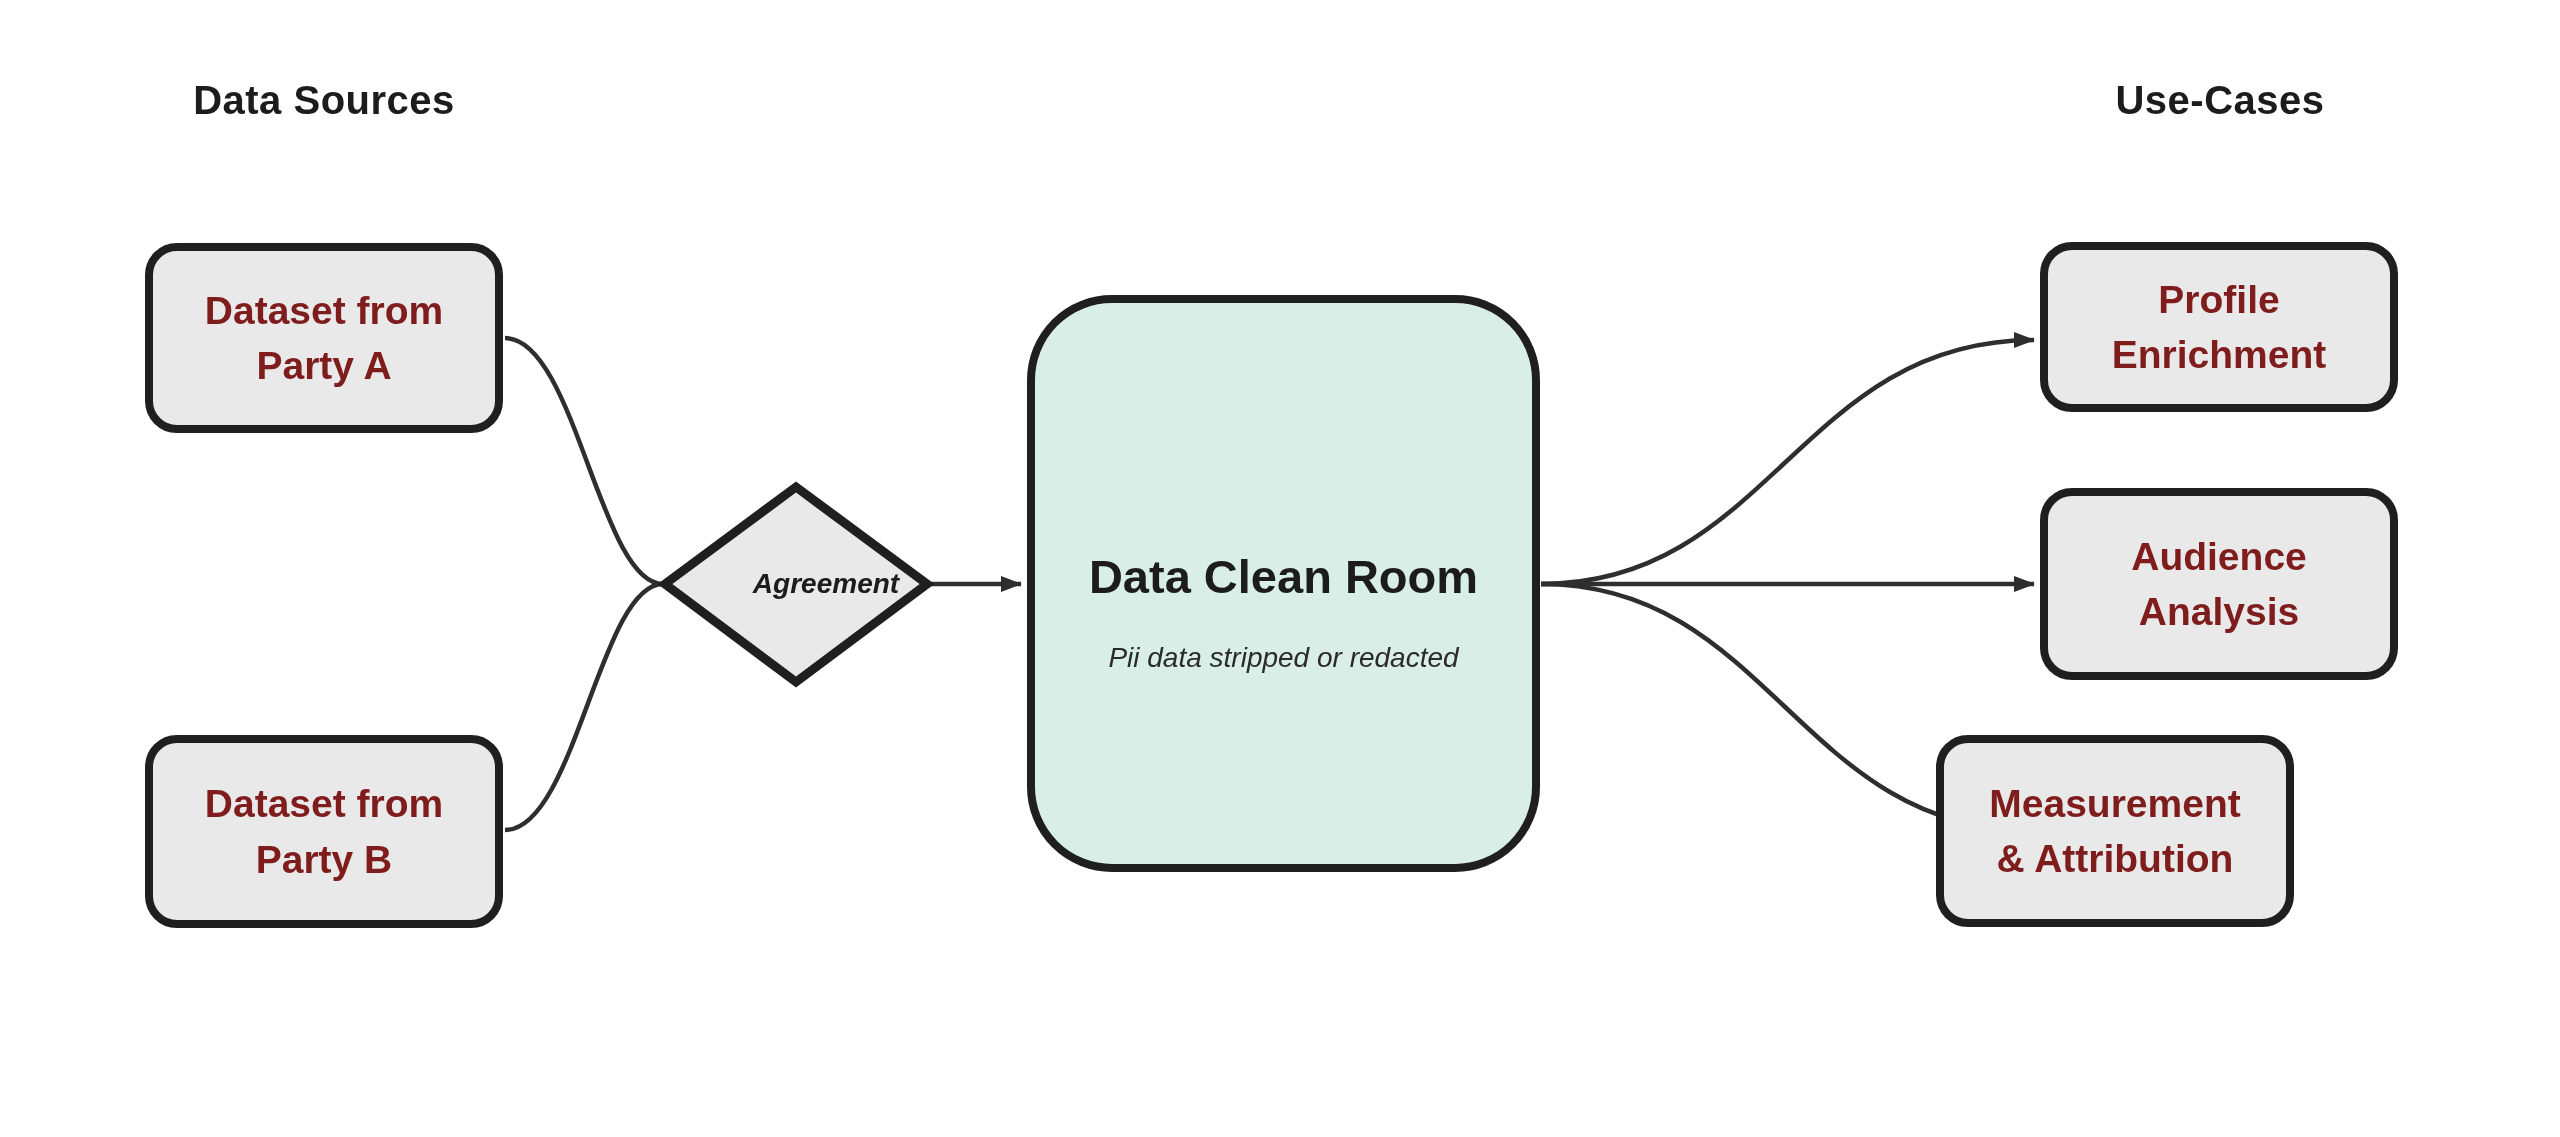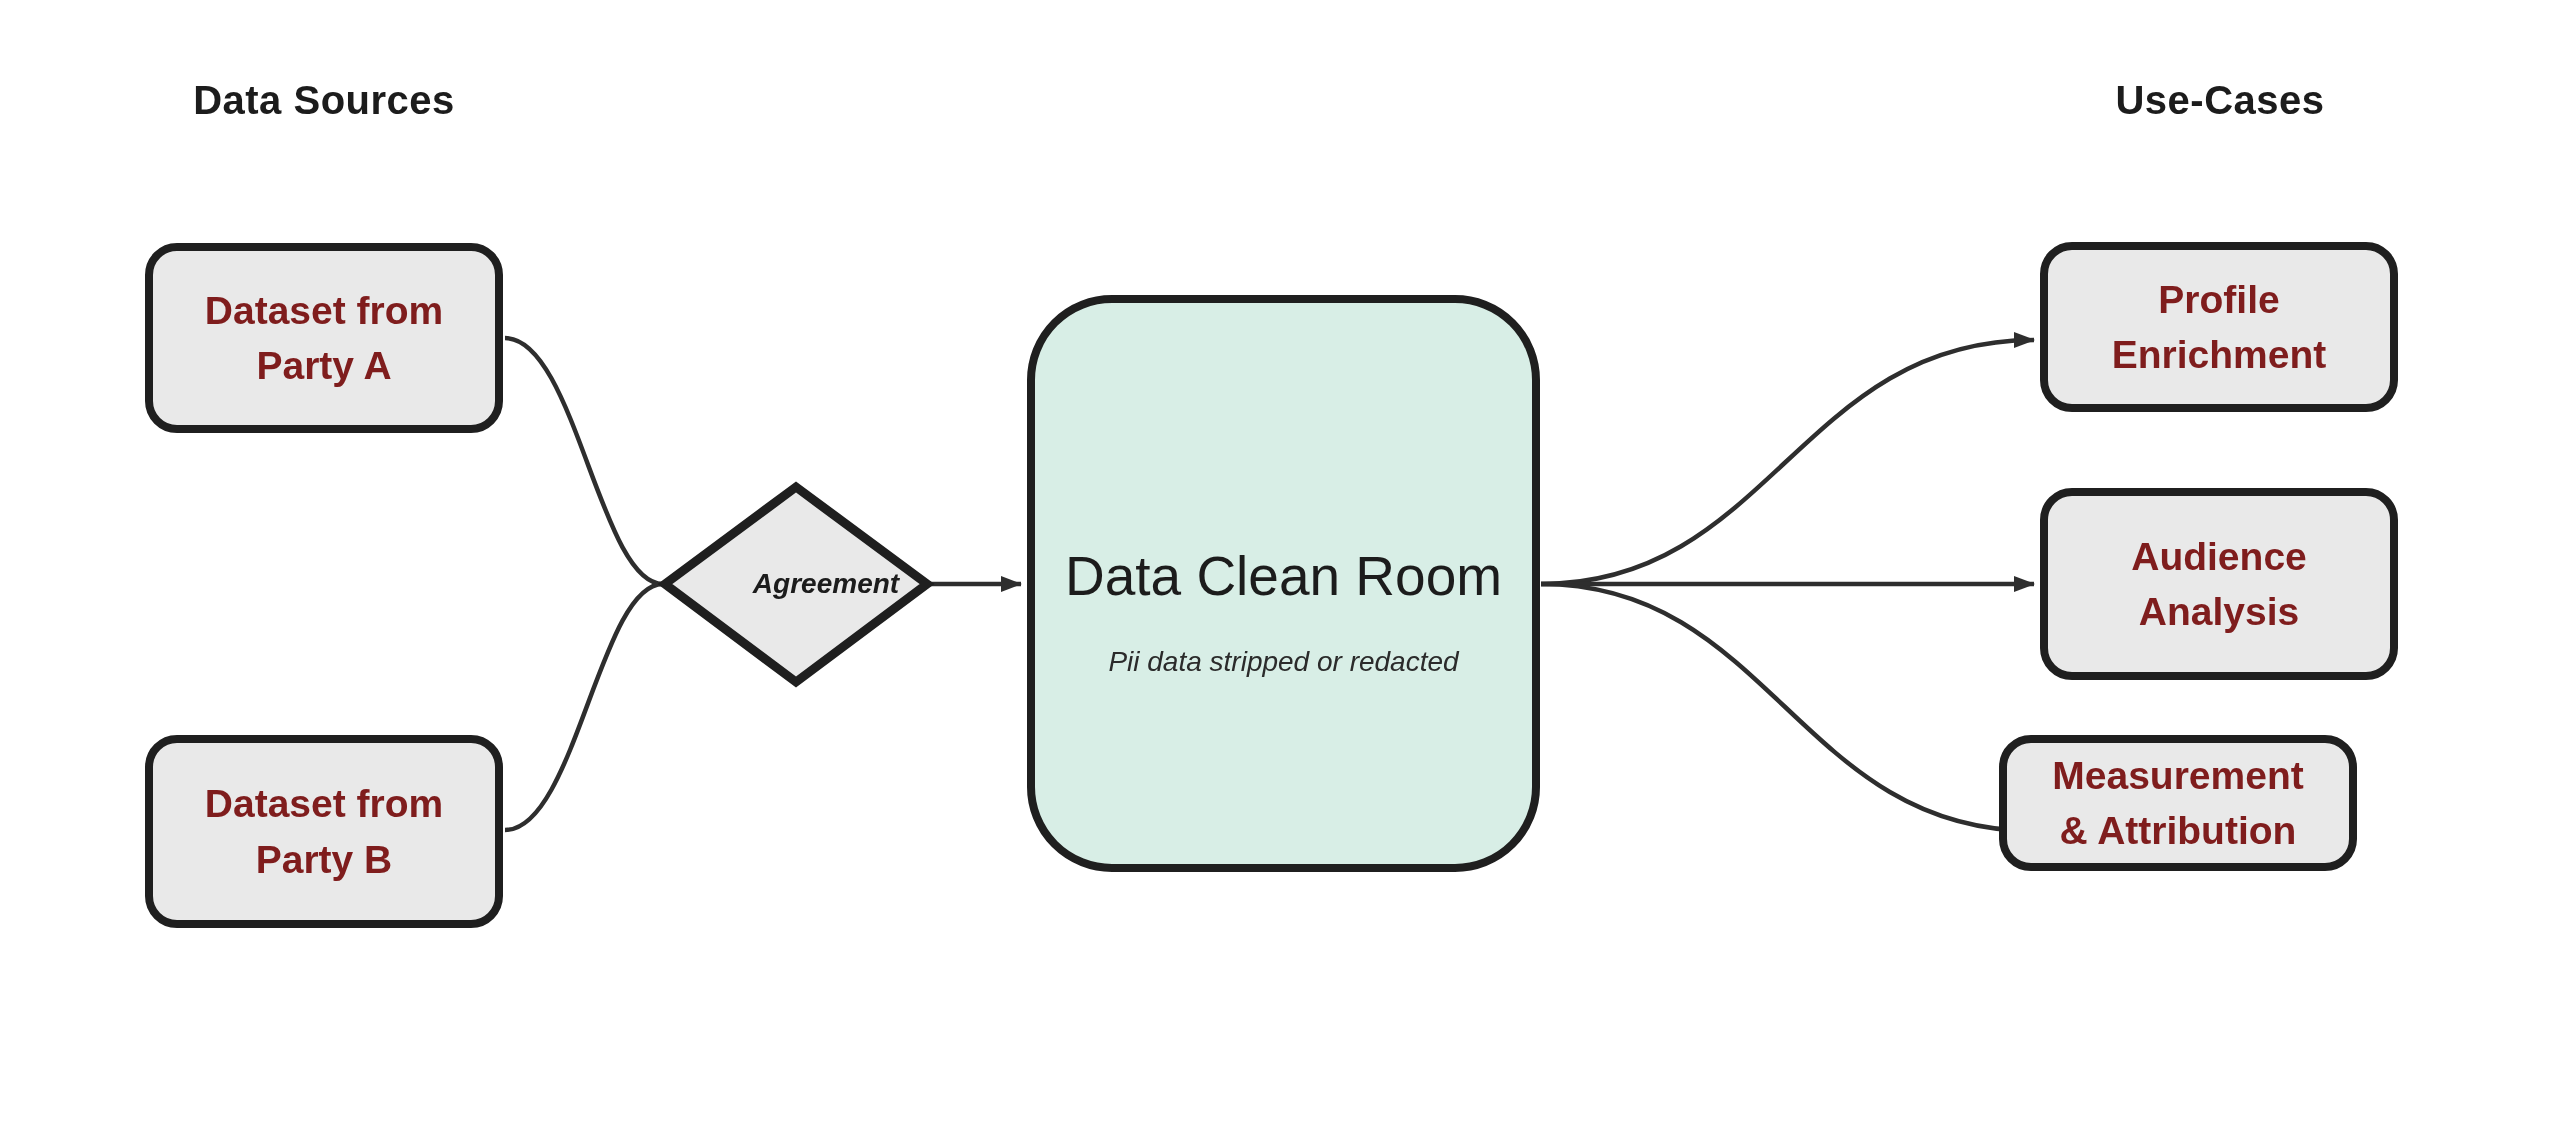--- a/index.html
+++ b/index.html
@@ -38,37 +38,37 @@
     font-size:39px;
     font-weight:700;
     line-height:1.42;
     white-space:pre-line;
     color:#7f1d1d;
   }
   .party-a{left:145px;top:243px;width:358px;height:190px;}
   .party-b{left:145px;top:735px;width:358px;height:193px;}
   .profile{left:2040px;top:242px;width:358px;height:170px;}
   .audience{left:2040px;top:488px;width:358px;height:192px;}
-  .measurement{left:1999px;top:735px;width:358px;height:136px;}
+  .measurement{left:1936px;top:735px;width:358px;height:192px;}
   .clean-room{
     position:absolute;
     left:1027px;top:295px;width:513px;height:577px;
     box-sizing:border-box;
     background:#d8eee6;
     border:8px solid #1f1f1f;
     border-radius:85px;
     display:flex;
     flex-direction:column;
     align-items:center;
     justify-content:center;
     gap:38px;
     padding-top:46px;
     text-align:center;
   }
-  .cr-title{font-size:55px;font-weight:400;color:#1c1c1c;margin-top:9px;}
+  .cr-title{font-size:47px;font-weight:700;color:#1c1c1c;margin-top:9px;}
   .cr-sub{font-size:28px;font-style:italic;color:#2b2b2b;}
   .diamond-label{
     position:absolute;
     left:796px;top:584px;
     transform:translate(-50%,-50%);
     font-size:28px;
     font-weight:700;
     font-style:italic;
     color:#1c1c1c;
     white-space:nowrap;

